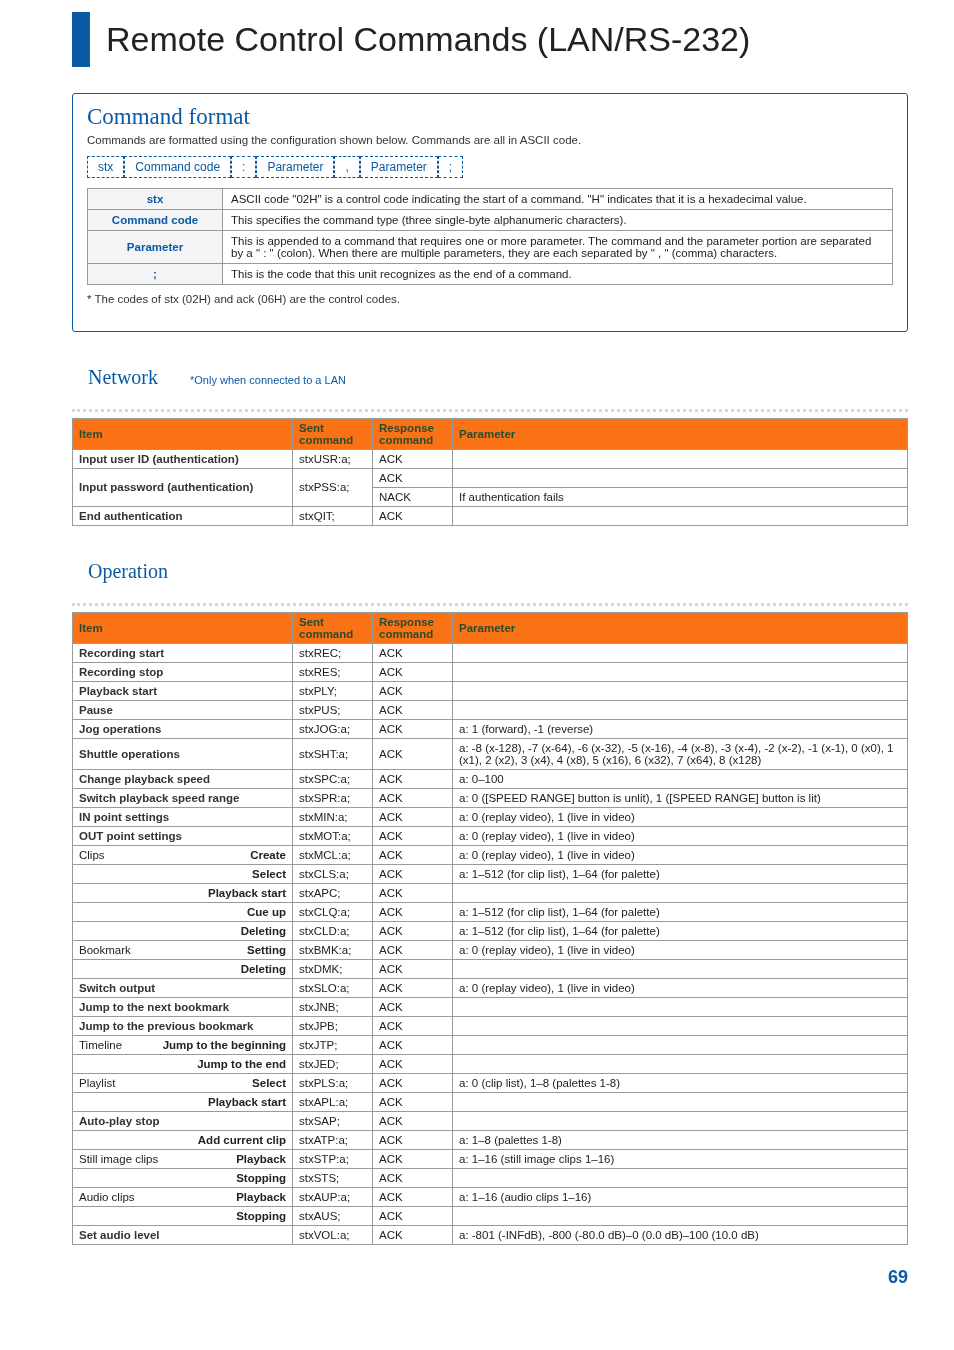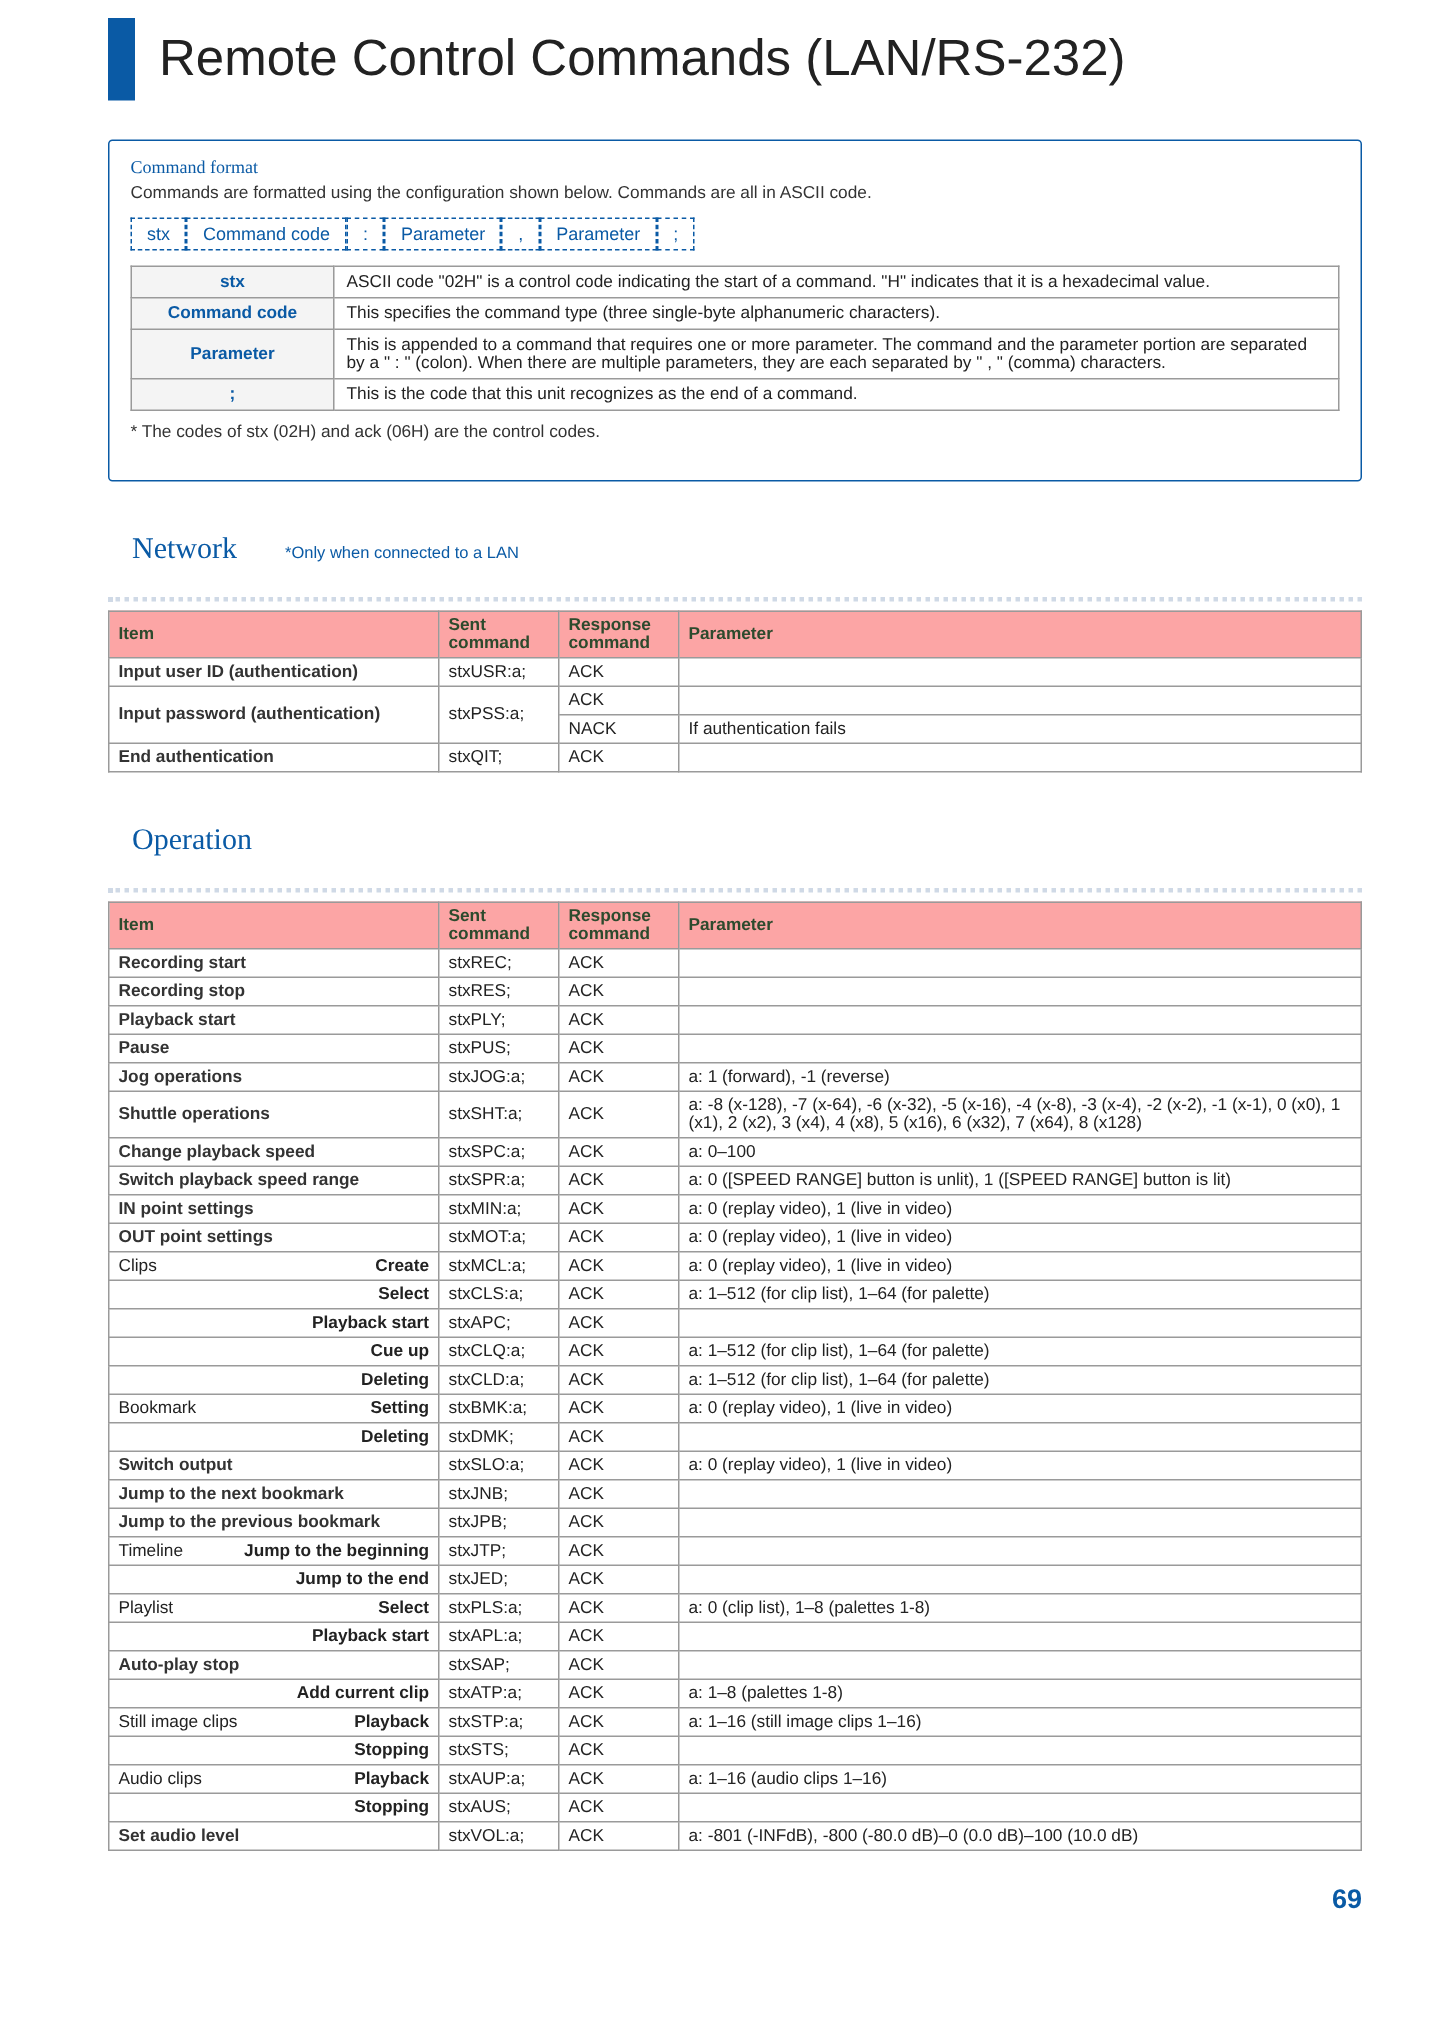--- a/index.html
+++ b/index.html
@@ -24,21 +24,21 @@
     color: #222;
   }
   .cmd-box {
     border: 1px solid #0a5aa5;
     border-radius: 3px;
     padding: 10px 14px 14px;
     margin-bottom: 18px;
   }
   .cmd-box h2 {
     margin: 0 0 4px;
-    font-size: 12px;
+    font-size: 23px;
     font-weight: 400;
     color: #0a5aa5;
     font-family: Georgia, "Times New Roman", serif;
   }
   .cmd-box .desc { margin: 0 0 10px; color: #333; }
   .syntax {
     display: flex;
     gap: 0;
     margin-bottom: 10px;
   }
@@ -91,21 +91,21 @@
     border-collapse: collapse;
   }
   .data-table th, .data-table td {
     border: 1px solid #9a9a9a;
     padding: 3px 6px;
     text-align: left;
     vertical-align: middle;
     font-size: 11.5px;
   }
   .data-table thead th {
-    background: #fca5a5;
+    background: #f97316;
     color: #2d4a2d;
     font-weight: 700;
   }
   .data-table thead th:nth-child(2) { width: 80px; }
   .data-table thead th:nth-child(3) { width: 80px; }
   .data-table .item-main { font-weight: 700; color: #333; }
   .data-table .item-sub {
     display: flex;
     justify-content: flex-end;
     align-items: center;

